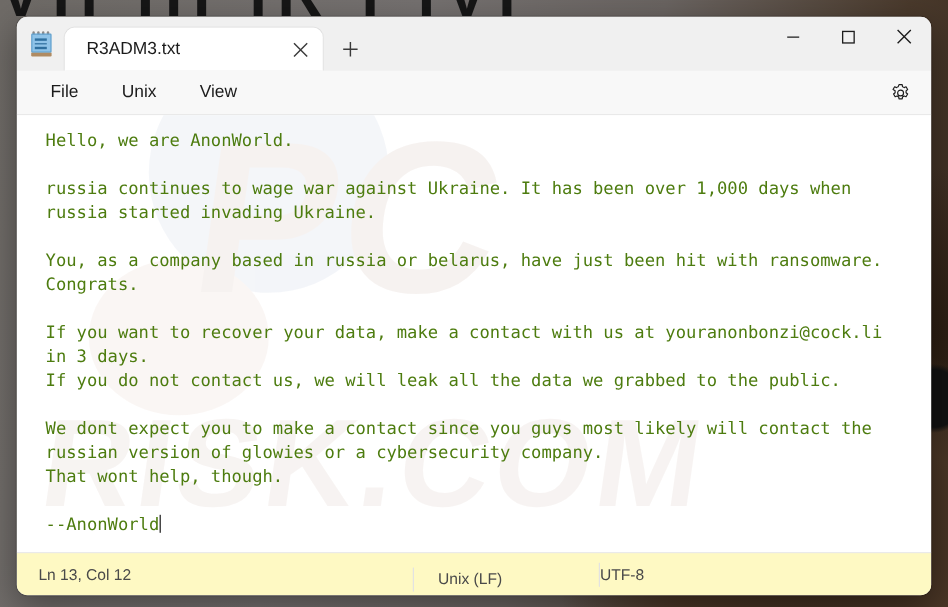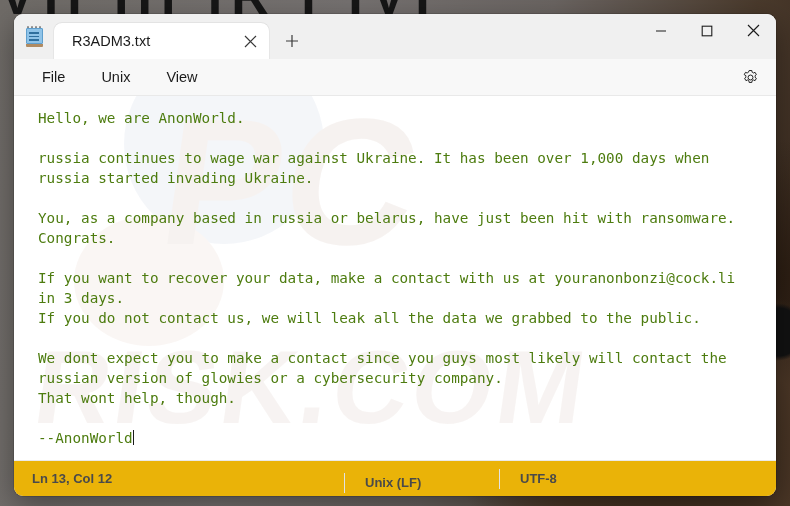--- a/index.html
+++ b/index.html
@@ -299,40 +299,39 @@
     width: 1.5px;
     height: 15px;
     background: #1b1b1b;
     vertical-align: -2px;
     margin-left: 0px;
   }
 
   
   #statusbar {
     height: 35px;
-    background: #eab308;
+    background: #fef9c3;
     border-top: 1px solid #eaeaea;
     display: flex;
     align-items: center;
     flex: 0 0 auto;
     font-size: 13px;
     color: #4a4a4a;
-    font-weight: bold;
   }
   .status-cell {
     position: relative;
     display: flex;
     align-items: center;
     height: 20px;
     box-sizing: border-box;
   }
   .status-cell.ln   { width: 330px; padding-left: 18px; }
   .status-cell.zoom { width: 135px; padding-left: 20px; border-left: 1px solid #e2e2e2; }
   .status-cell.eol  { width: 155px; padding-left: 20px; border-left: 1px solid #e2e2e2; margin-top: 8px; }
-  .status-cell.enc  { width: 140px; padding-left: 20px; border-left: 1px solid #e2e2e2; }
+  .status-cell.enc  { width: 140px; border-left: 1px solid #e2e2e2; }
 </style>
 </head>
 <body>
 
 <div id="desktop">
   <div id="bg-photo"></div>
   <div id="bg-letters">VII III IR I IVI</div>
   <div id="bg-blobs"></div>
 
   <div id="window">

